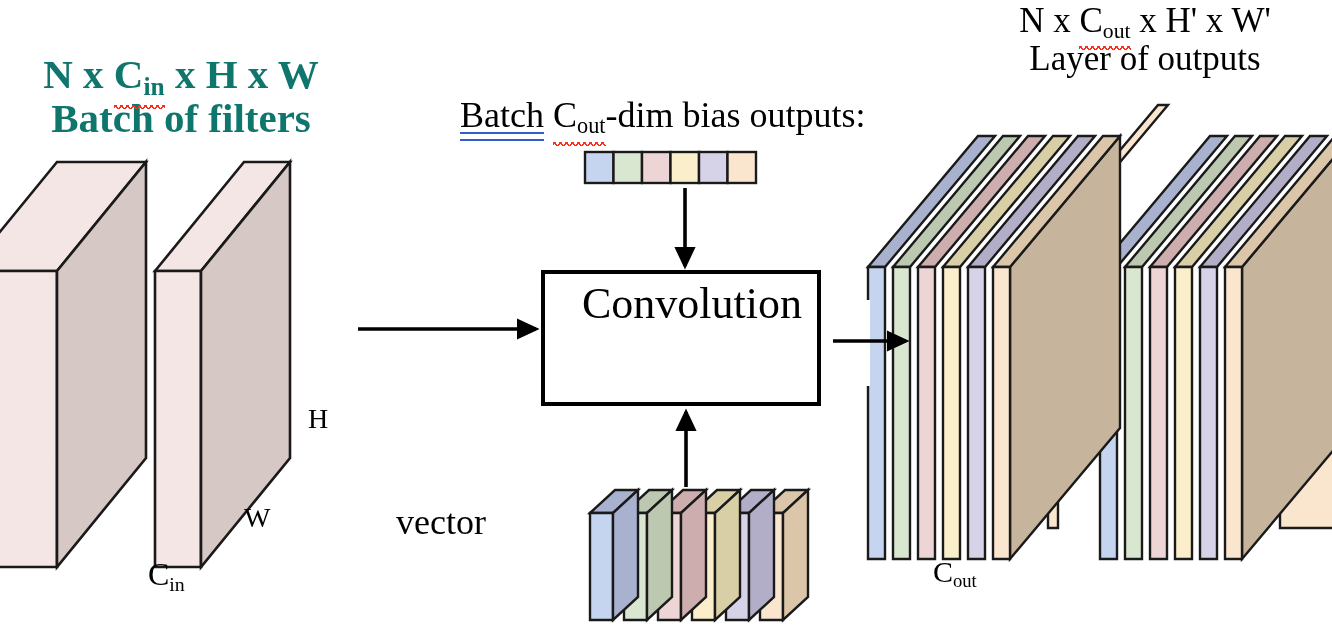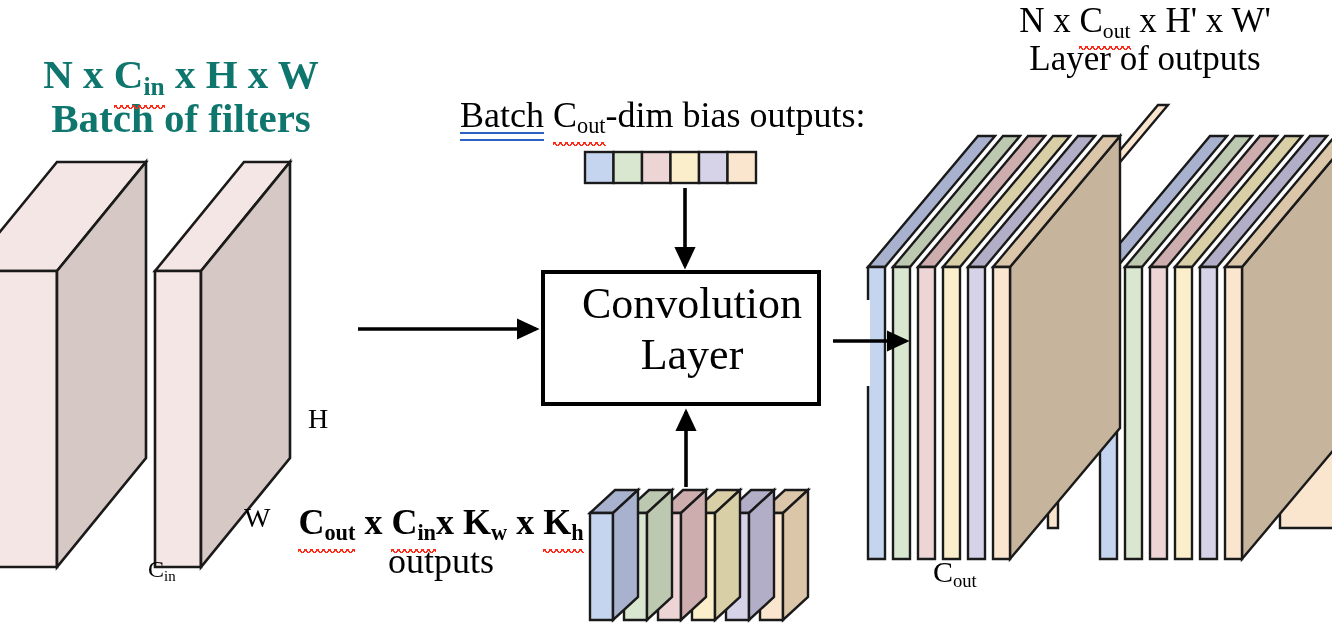--- a/index.html
+++ b/index.html
@@ -91,21 +91,21 @@
   #label-filters {
     left: 296px; top: 503px;
     font-size: 36px;
     font-weight: 700;
     text-align: center;
     width: 290px;
   }
   #label-filters .second { font-weight: 400; }
   #label-h { left: 308px; top: 404px; font-size: 28px; }
   #label-w { left: 244px; top: 503px; font-size: 28px; }
-  #label-cin { left: 148px; top: 557px; font-size: 24px; }
+  #label-cin { left: 148px; top: 557px; font-size: 32px; }
   #label-cout-right { left: 933px; top: 519px; font-size: 30px; margin-top: 37px; }
   #label-conv {
     left: 546px; top: 278px;
     width: 272px;
     font-size: 44px;
     text-align: center;
     line-height: 1.16;
     margin-left: 10px;
   }
 </style>
@@ -259,27 +259,25 @@
   <div class="lbl black" id="label-output">
     <div><span>N x </span><span class="sq"><span>C</span><sub>out</sub></span><span> x H' x W'</span></div>
     <div>Layer of outputs</div>
   </div>
 
   <div class="lbl black" id="label-bias">
     <span class="gr">Batch</span><span>&nbsp;</span><span class="sq"><span>C</span><sub>out</sub></span><span>-dim bias outputs:</span>
   </div>
 
   <div class="lbl black" id="label-filters">
-    <div><span class="sq"><span>C</span><sub>out</sub></span><span> x </span><span class="sq"><span>C</span><sub>in</sub></span><span>x </span><span><span>K</span><sub>w</sub></span><span> x </span><span class="sq"><span>K</span><sub>h</sub></span></div>
-    <div class="second">outputs</div>
+    <div class="second">vector</div>
   </div>
 
   <div class="lbl black" id="label-conv">
     <div>Convolution</div>
-    <div>Layer</div>
   </div>
 
   <div class="lbl black" id="label-h">H</div>
   <div class="lbl black" id="label-w">W</div>
   <div class="lbl black" id="label-cin"><span>C</span><sub>in</sub></div>
   <div class="lbl black" id="label-cout-right"><span>C</span><sub>out</sub></div>
 
 </div>
 
 </body></html>

